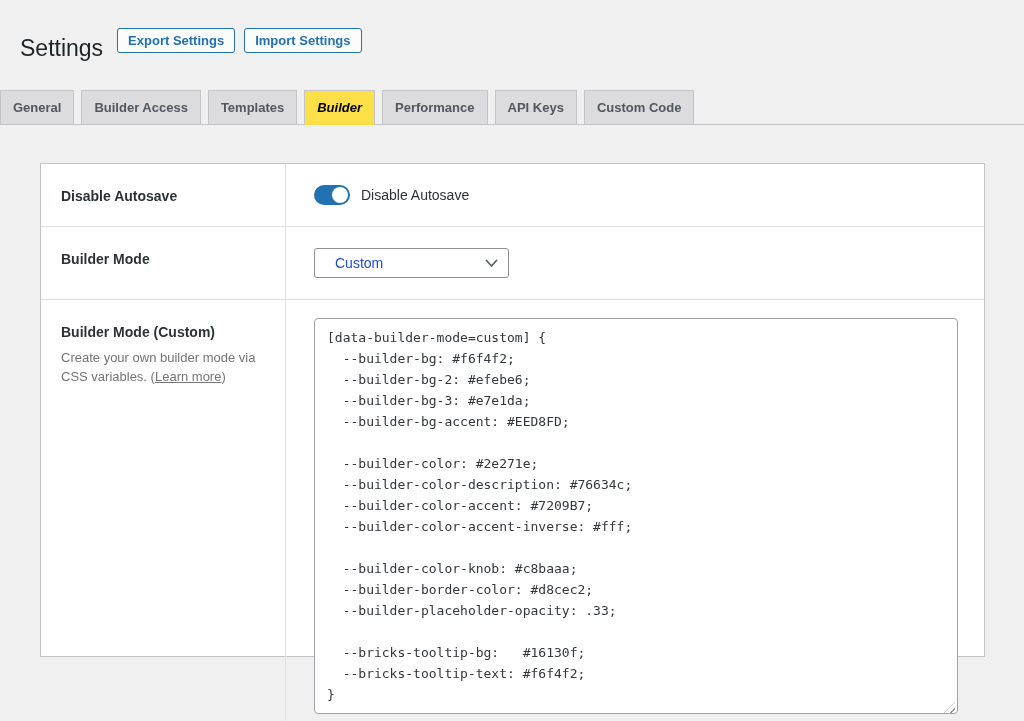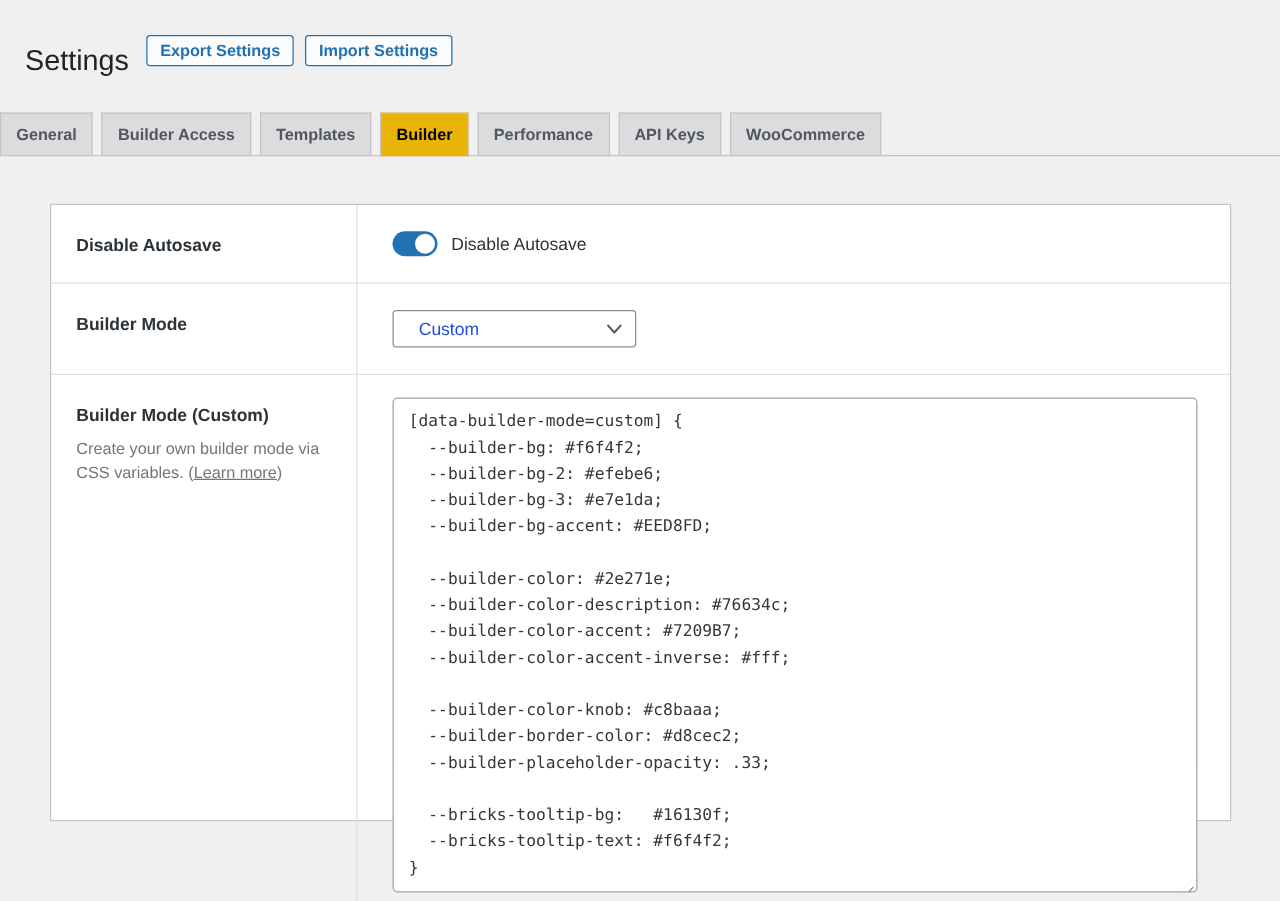--- a/index.html
+++ b/index.html
@@ -43,25 +43,26 @@
     padding: 9px 12px;
     font-size: 13px; font-weight: 600; line-height: 15px;
     color: #50575e;
     background: var(--tab-bg, #dcdcde);
     border: 1px solid var(--border, #c3c4c7);
     border-bottom: none;
     cursor: pointer; white-space: nowrap;
     text-decoration: none;
   }
   .nav-tab.active {
-    background: #eab308;
+    background: #fde047;
     color: #000;
     margin-bottom: -1px;
     padding-bottom: 10px;
     cursor: default;
+    font-style: italic;
   }
 
   
   .card {
     width: 945px; height: 494px;
     margin: 38px 0 0 40px;
     background: var(--card-bg, #ffffff);
     border: 1px solid var(--border, #c3c4c7);
   }
   .row {
@@ -164,21 +165,21 @@
   <button class="btn-secondary">Import Settings</button>
 </header>
 
 <nav class="nav-tabs">
   <a class="nav-tab">General</a>
   <a class="nav-tab">Builder Access</a>
   <a class="nav-tab">Templates</a>
   <a class="nav-tab active">Builder</a>
   <a class="nav-tab">Performance</a>
   <a class="nav-tab">API Keys</a>
-  <a class="nav-tab">WooCommerce</a>
+  <a class="nav-tab">Custom Code</a>
 </nav>
 
 <main>
   <div class="card">
 
     <div class="row row-autosave">
       <div class="cell-label">
         <span class="setting-label">Disable Autosave</span>
       </div>
       <div class="cell-control">

